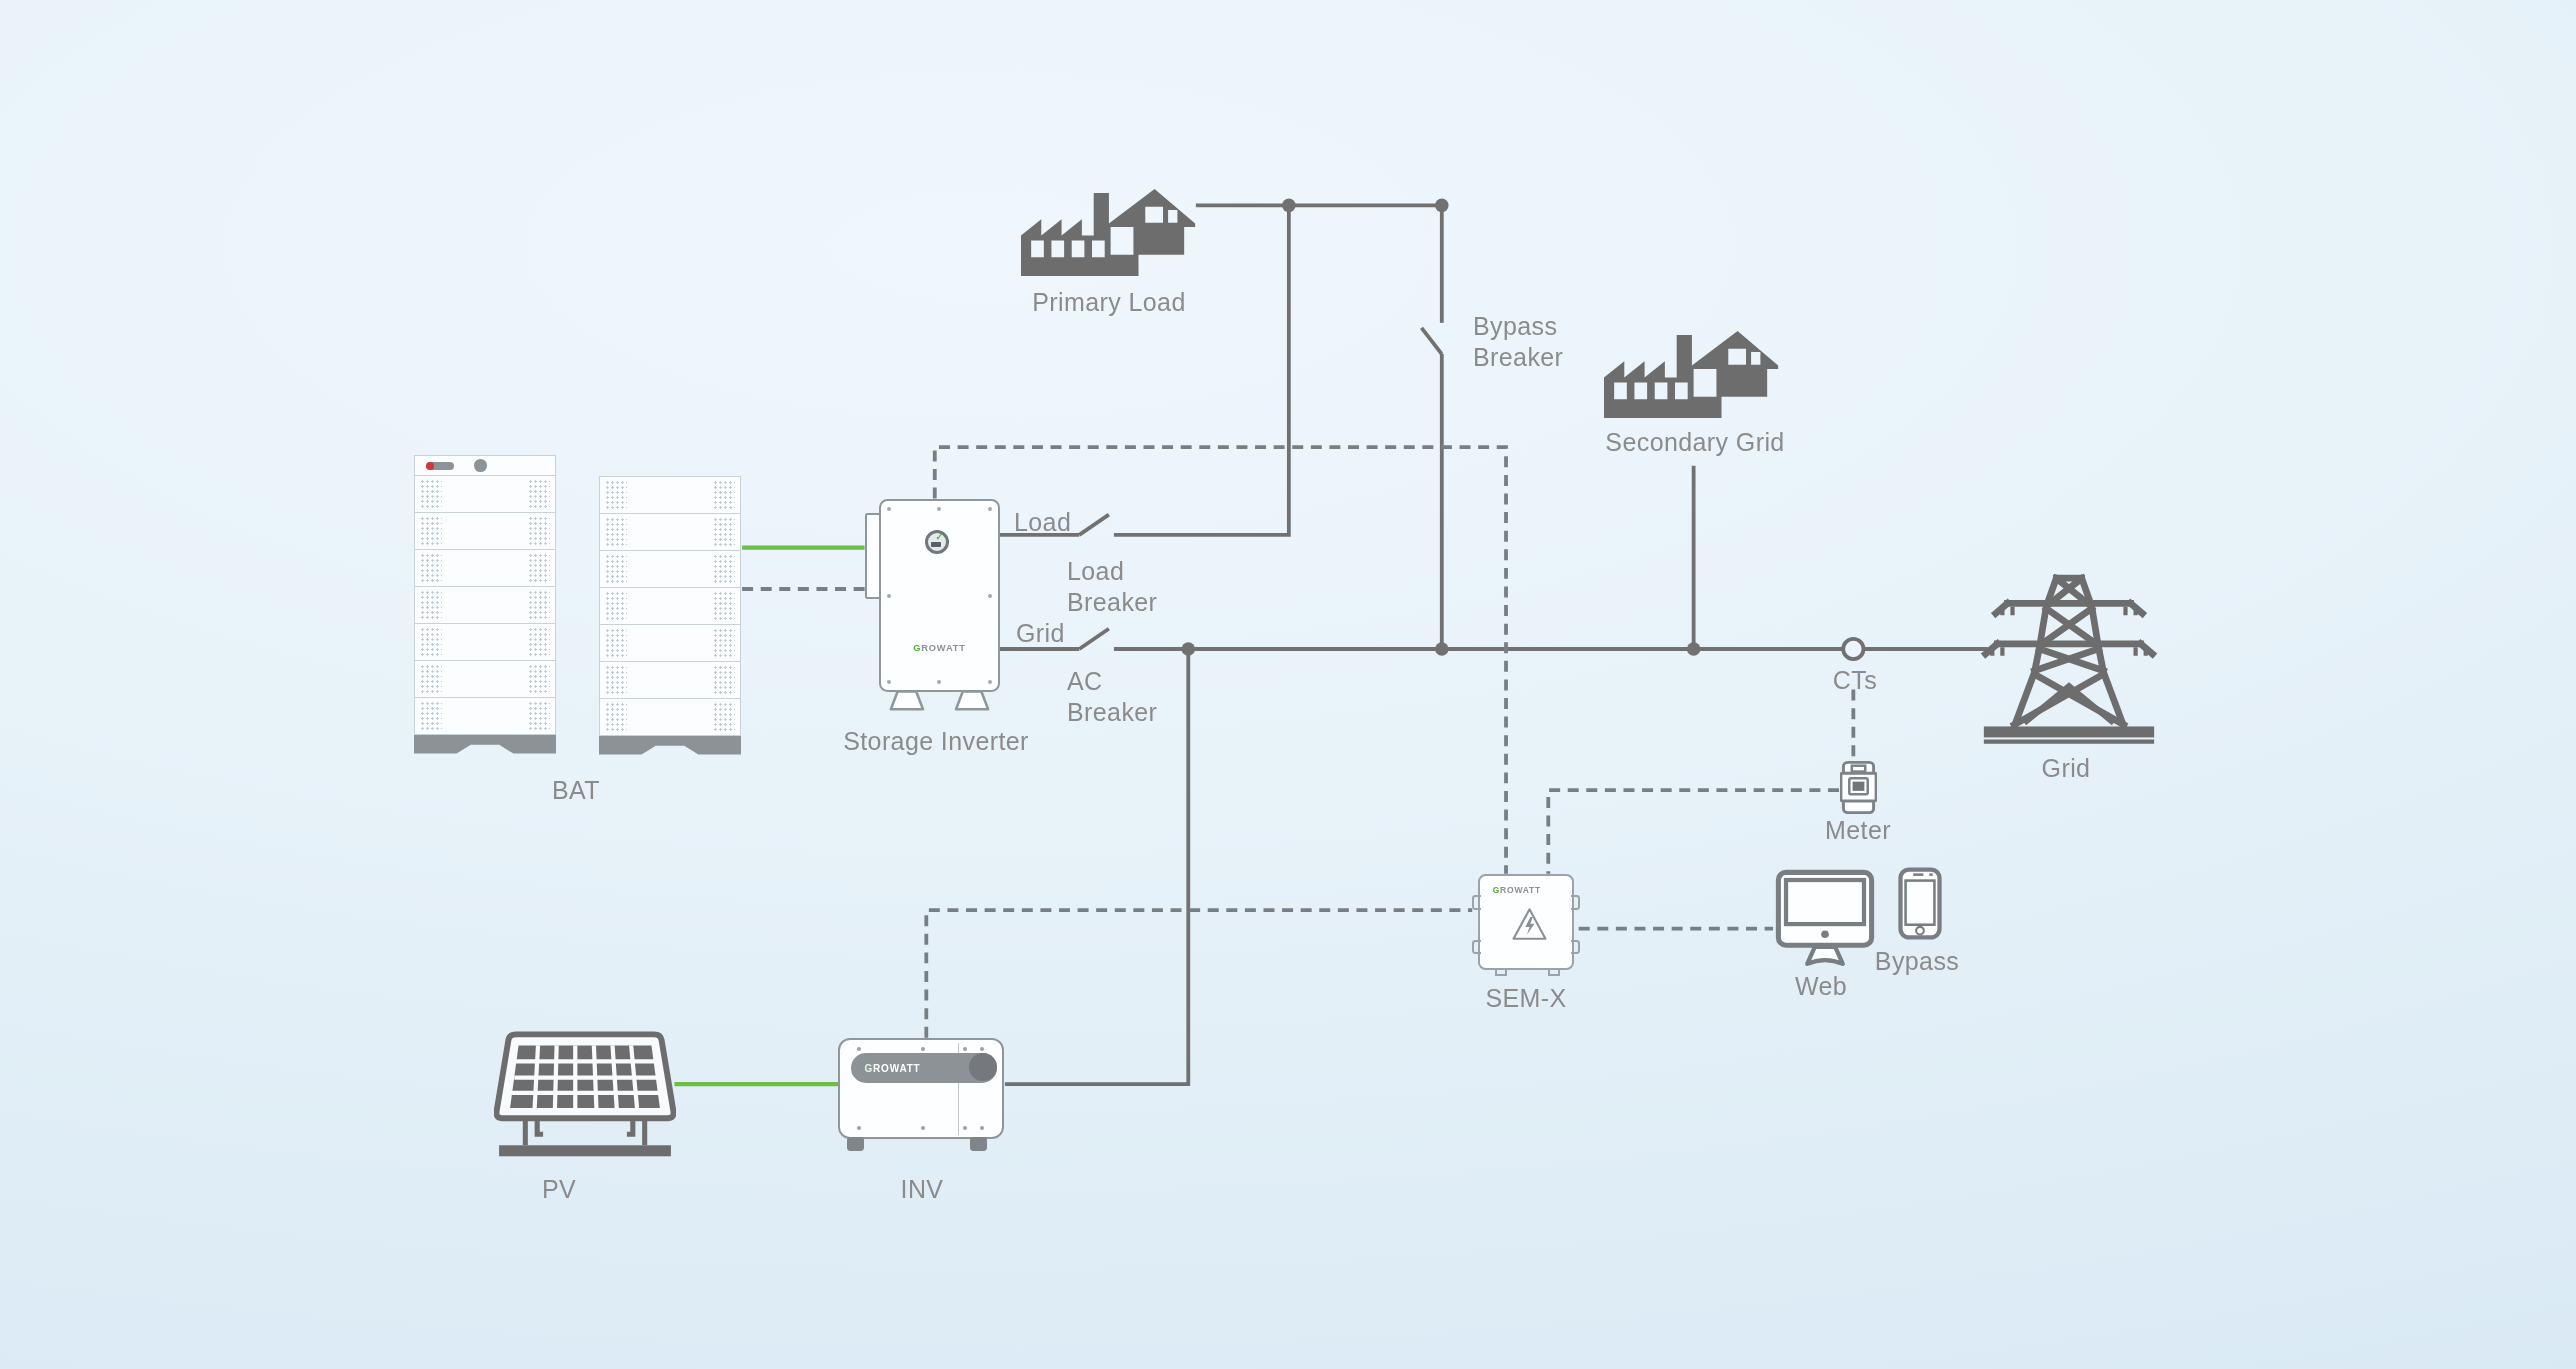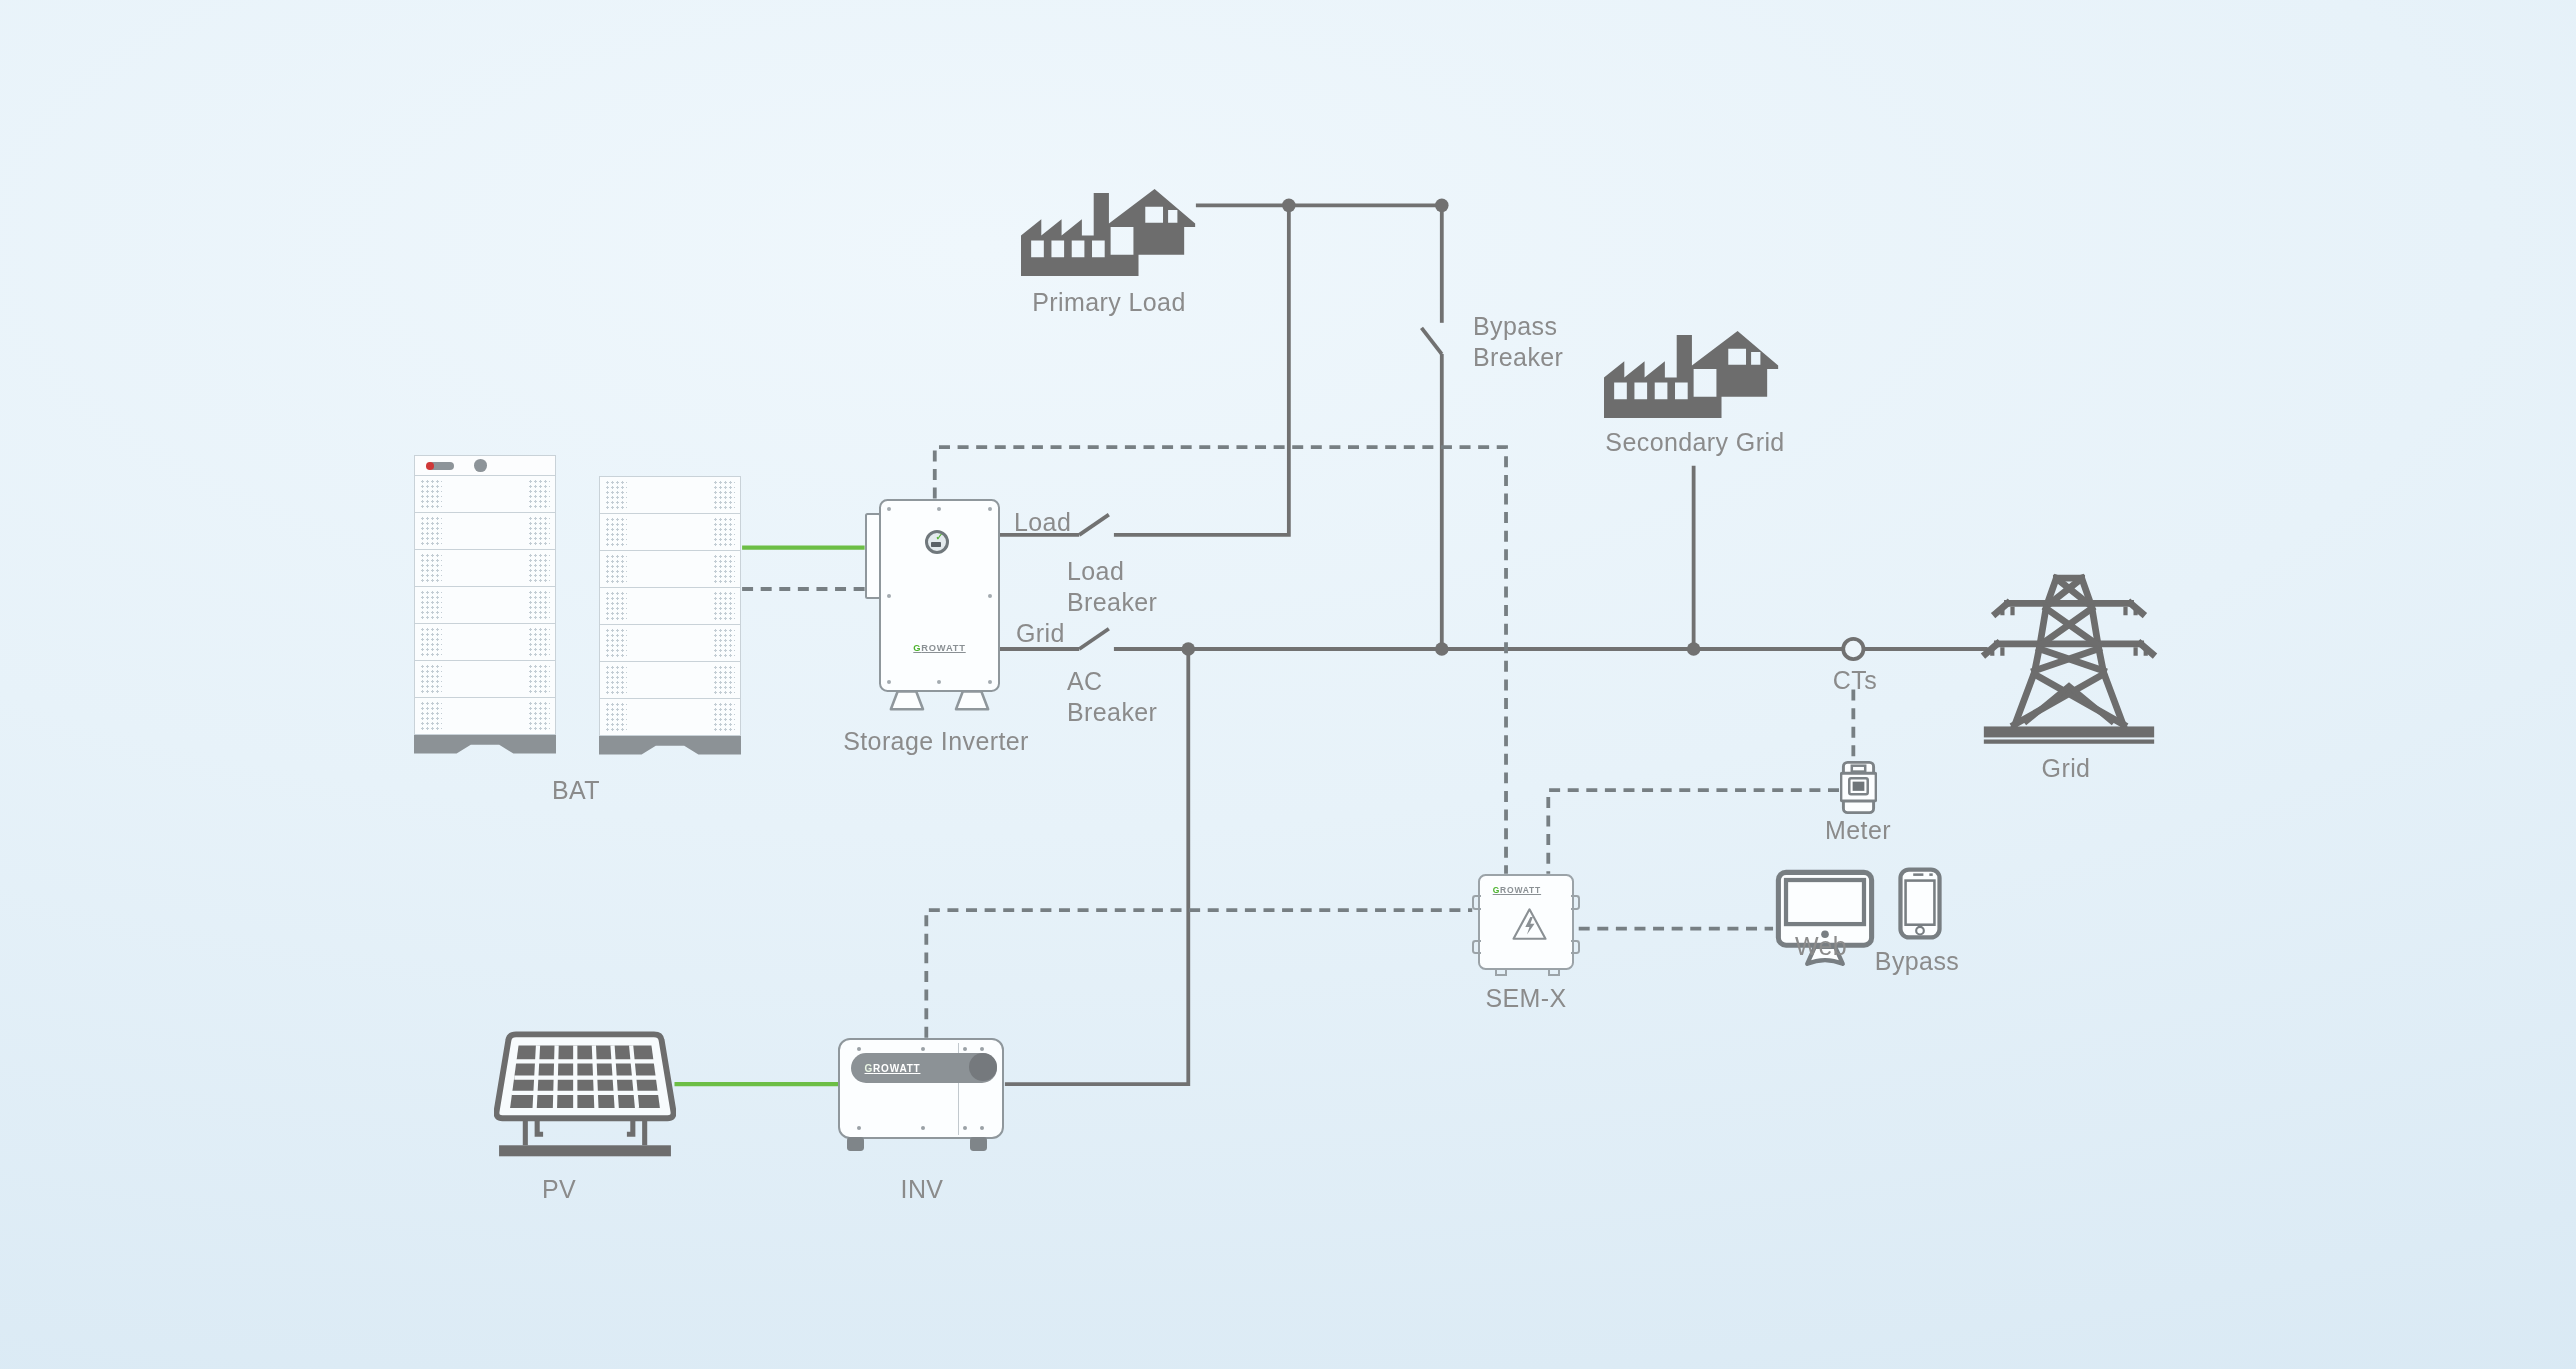--- a/index.html
+++ b/index.html
@@ -27,21 +27,21 @@
   .bat-base{height:18.6px; background:#8c9296;
      clip-path:polygon(0 0,100% 0,100% 100%,70% 100%,60% 52%,40% 52%,30% 100%,0 100%);}
   
   .sinv{position:absolute; left:879px; top:499px; width:121px; height:193px; background:#fcfeff;
      border:2.5px solid #8f979c; border-radius:8.5px; box-sizing:border-box;}
   .sinv .screw{position:absolute; width:4.2px; height:4.2px; border-radius:50%; background:#a3abb0;}
   .sinv-disp{position:absolute; left:44px; top:29px; width:24px; height:24px; border-radius:50%;
      background:#e4ebee; border:3.4px solid #70787c; box-sizing:border-box;}
   .sinv-disp .chk{position:absolute; left:7.6px; top:-1.7px; font-size:9.3px; color:#54b335; font-weight:bold;}
   .sinv-disp .scr{position:absolute; left:3.4px; top:8.5px; width:10px; height:5px; background:#5a6166; border-radius:0.8px;}
-  .logo{font-weight:bold; letter-spacing:0.8px; color:#8a9094; white-space:nowrap;text-decoration:underline;}
+  .logo{font-weight:bold; letter-spacing:0.8px; color:#8a9094; white-space:nowrap;}
   .logo .g{color:#4db32e;}
   .sinv-logo{position:absolute; left:50%; transform:translateX(-50%); top:142px; font-size:9.3px;}
   .sidebox{position:absolute; left:865px; top:513px; width:16px; height:86px; background:#fcfeff;
      border:2.1px solid #8f979c; border-radius:2.5px; box-sizing:border-box;}
   
   .inv{position:absolute; left:838px; top:1038px; width:166px; height:101px; background:#fcfeff;
      border:2.5px solid #8f979c; border-radius:12px; box-sizing:border-box;}
   .inv .screw{position:absolute; width:4.2px; height:4.2px; border-radius:50%; background:#9aa1a6;}
   .inv-divider{position:absolute; left:118px; top:2.5px; bottom:2.5px; border-left:1.7px solid #c2c9ce;}
   .inv-band{position:absolute; left:11px; top:12.7px; width:146px; height:30px; background:#8c9296; border-radius:15px;}
@@ -280,19 +280,19 @@
   <div class="lbl" style="left:1067px;top:666px">
     <span class="ln">AC</span>
     <span class="ln">Breaker</span>
   </div>
   <div class="lbl c" style="left:576px;top:776px">BAT</div>
   <div class="lbl c" style="left:936px;top:727px">Storage Inverter</div>
   <div class="lbl c" style="left:2066px;top:754px">Grid</div>
   <div class="lbl c" style="left:1855px;top:666px">CTs</div>
   <div class="lbl c" style="left:1858px;top:816px">Meter</div>
   <div class="lbl c" style="left:1526px;top:984px">SEM-X</div>
-  <div class="lbl c" style="left:1821px;top:932px">Web</div>
+  <div class="lbl c" style="left:1821px;top:972px">Web</div>
   <div class="lbl c" style="left:1917px;top:947px">Bypass</div>
   <div class="lbl c" style="left:559px;top:1175px">PV</div>
   <div class="lbl c" style="left:922px;top:1175px">INV</div>
 
 </div>
 
 
 </body></html>

